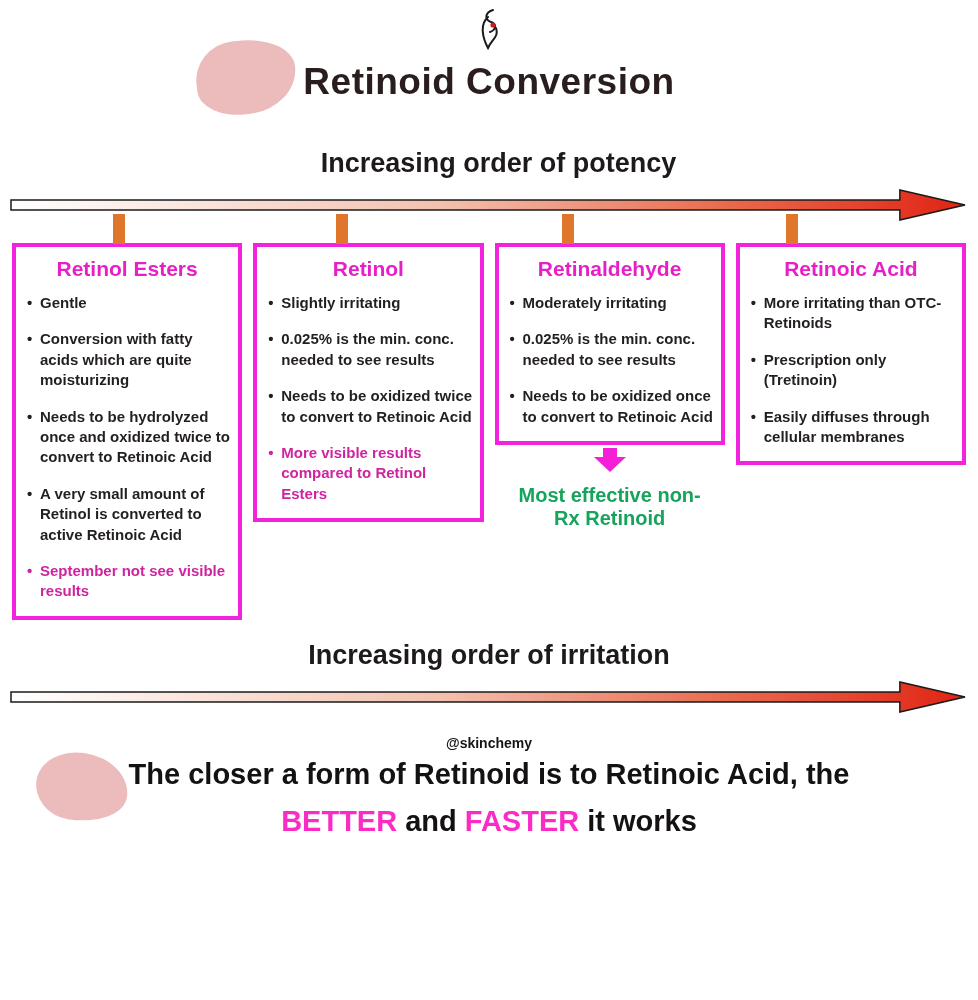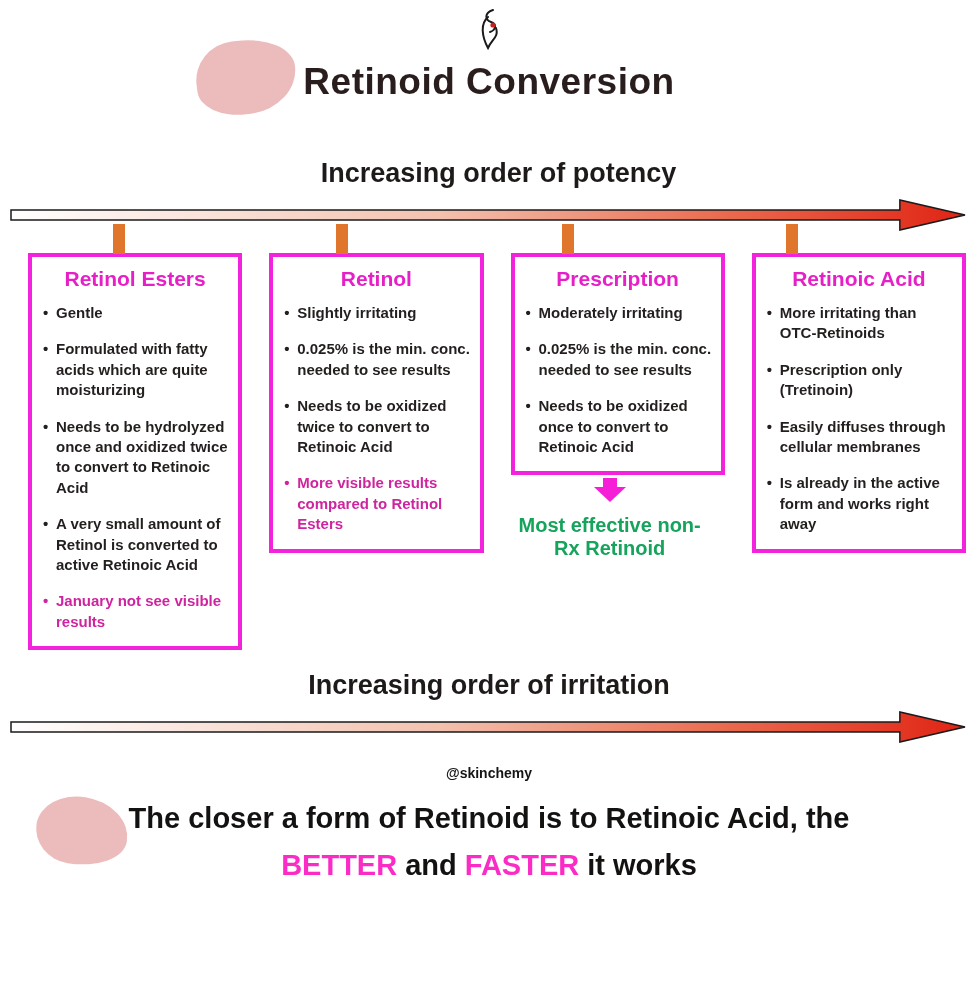--- a/index.html
+++ b/index.html
@@ -23,33 +23,33 @@
     border-radius: 42% 58% 52% 48% / 55% 45% 60% 40%;
     transform: rotate(-7deg);
   }
   .page-title {
     position: relative; font-size: 37px; letter-spacing: 0.5px; color: #2a1d1d;
     line-height: 72px;
   }
 
   
   .section-label { text-align: center; font-size: 27px; color: #1f1a1a; }
-  .potency-label { margin-top: 40px; padding-left: 19px; }
+  .potency-label { margin-top: 30px; padding-left: 19px; }
   .arrow-row { padding: 8px 10px 0 10px; }
   .arrow-row svg { display: block; width: 100%; height: 36px; }
 
   
   .ticks { position: relative; height: 20px; }
   .tick { position: absolute; top: -9px; width: 12px; height: 30px; background: #e0762c; }
   .tick-1 { left: 113px; } .tick-2 { left: 336px; } .tick-3 { left: 562px; } .tick-4 { left: 786px; }
 
   
   .boxes { display: flex; gap: 11px; padding: 0 12px; align-items: flex-start; }
   .col { flex: 1 1 0; display: flex; flex-direction: column; min-width: 0; }
-  .box { border: 4px solid #f322dd; background: #ffffff; padding: 8px 6px 12px 6px; margin-left: 16px; }
+  .box { border: 4px solid #f322dd; background: #ffffff; padding: 8px 6px 12px 6px; }
   .box-title { text-align: center; font-size: 21px; color: #e620c6; margin: 2px 0 12px 0; }
   .bullets { margin: 0; padding: 0 1px 0 3px; list-style: none; }
   .bullets li {
     position: relative; padding-left: 15px;
     font-size: 15px; line-height: 1.36; margin-bottom: 16px;
     color: #241f1f;
   }
   .bullets li:last-child { margin-bottom: 2px; }
   .bullets li::before { content: "\2022"; position: absolute; left: 2px; top: 0; }
   .bullets li.magenta { color: #cf249f; }
@@ -60,21 +60,21 @@
   .callout-text {
     margin-top: 12px; color: #16a45c; font-size: 20px;
     text-align: center; line-height: 1.15; max-width: 185px;
   }
 
   
   .irritation-label { margin-top: 20px; }
   .credit { text-align: center; font-size: 14px; margin-top: 20px; color: #171414; }
 
   
-  .footer { position: relative; margin-top: 14px; text-align: center; font-size: 29px; line-height: 1.62; color: #141111; }
+  .footer { position: relative; margin-top: 0; text-align: center; font-size: 29px; line-height: 1.62; color: #141111; }
   .brush-footer {
     left: 36px; top: 2px; width: 92px; height: 68px;
     border-radius: 48% 52% 60% 40% / 50% 55% 45% 50%;
     transform: rotate(9deg);
   }
   .footer-line { position: relative; }
   .pink { color: #fb2cc6; }
 </style>
 </head>
 <body>
@@ -116,43 +116,43 @@
     <div class="tick tick-4"></div>
   </div>
 
   <div class="boxes">
 
     <div class="col">
       <div class="box">
         <div class="box-title">Retinol Esters</div>
         <ul class="bullets">
           <li>Gentle</li>
-          <li>Formulated with fatty acids which are quite moisturizing</li>
+          <li>Conversion with fatty acids which are quite moisturizing</li>
           <li>Needs to be hydrolyzed once and oxidized twice to convert to Retinoic Acid</li>
           <li>A very small amount of Retinol is converted to active Retinoic Acid</li>
-          <li class="magenta">January not see visible results</li>
+          <li class="magenta">September not see visible results</li>
         </ul>
       </div>
     </div>
 
     <div class="col">
       <div class="box">
         <div class="box-title">Retinol</div>
         <ul class="bullets">
           <li>Slightly irritating</li>
           <li>0.025% is the min. conc. needed to see results</li>
           <li>Needs to be oxidized twice to convert to Retinoic Acid</li>
           <li class="magenta">More visible results compared to Retinol Esters</li>
         </ul>
       </div>
     </div>
 
     <div class="col">
       <div class="box">
-        <div class="box-title">Prescription</div>
+        <div class="box-title">Retinaldehyde</div>
         <ul class="bullets">
           <li>Moderately irritating</li>
           <li>0.025% is the min. conc. needed to see results</li>
           <li>Needs to be oxidized once to convert to Retinoic Acid</li>
         </ul>
       </div>
 
       <div class="callout">
         <svg width="32" height="24" viewBox="0 0 32 24" aria-hidden="true">
           <polygon points="9,0 23,0 23,9 32,9 16,24 0,9 9,9" fill="#f51fd8"></polygon>
@@ -161,21 +161,20 @@
       </div>
     </div>
 
     <div class="col">
       <div class="box">
         <div class="box-title">Retinoic Acid</div>
         <ul class="bullets">
           <li>More irritating than OTC-Retinoids</li>
           <li>Prescription only (Tretinoin)</li>
           <li>Easily diffuses through cellular membranes</li>
-          <li>Is already in the active form and works right away</li>
         </ul>
       </div>
     </div>
 
   </div>
 
   <div class="section-label irritation-label">Increasing order of irritation</div>
   <div class="arrow-row">
     <svg viewBox="0 0 956 36" preserveAspectRatio="none" aria-hidden="true">
       <defs>

